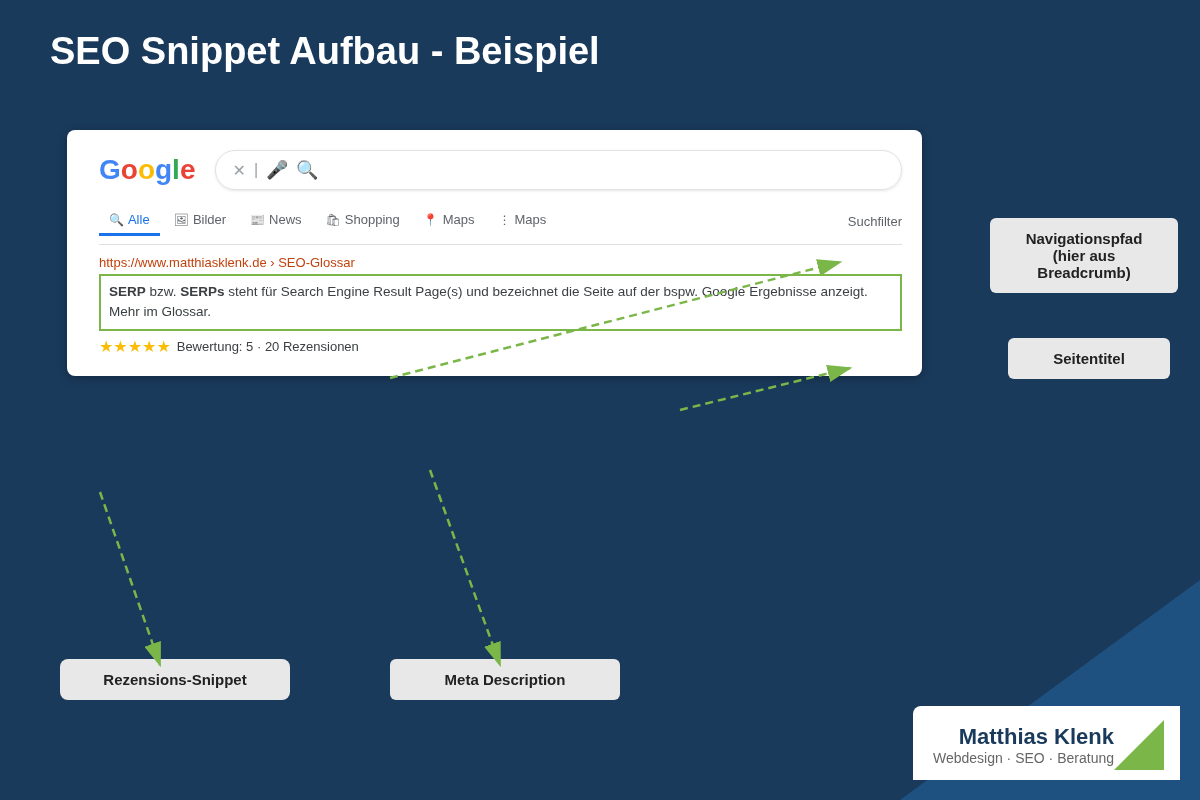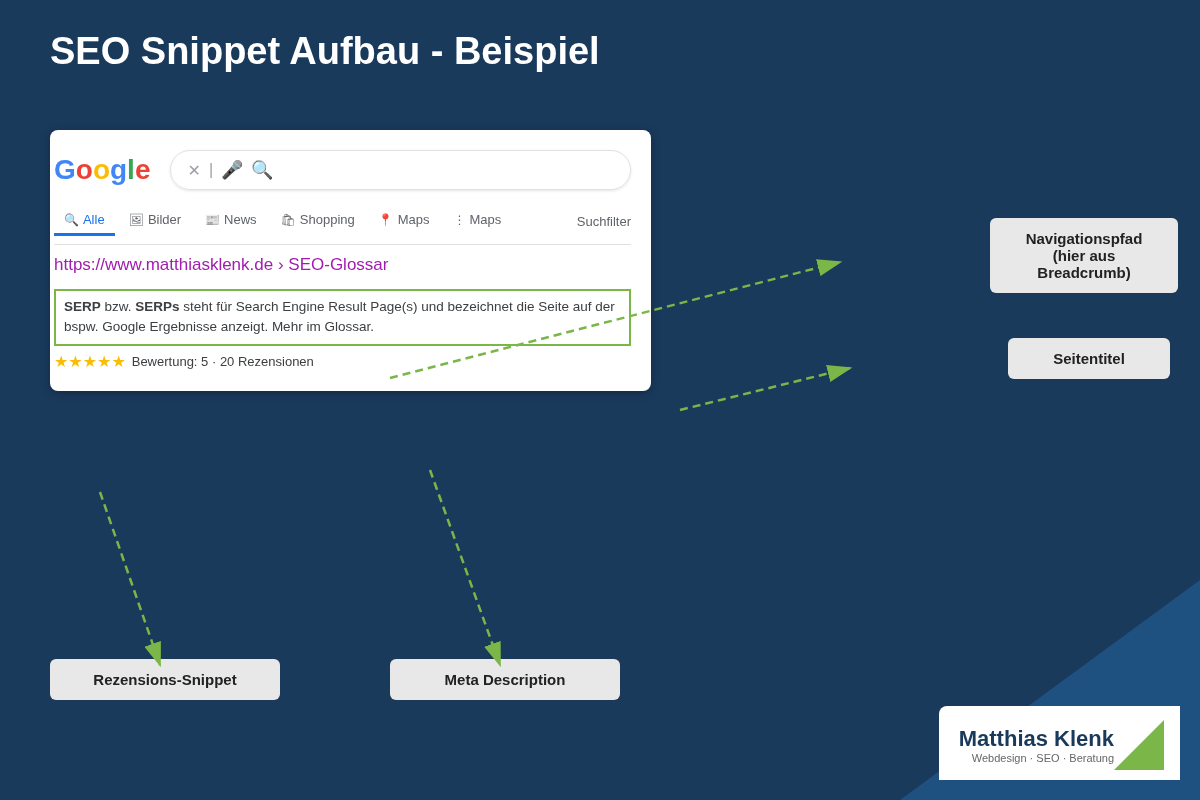--- a/index.html
+++ b/index.html
@@ -33,25 +33,25 @@
       font-size: 38px;
       font-weight: bold;
       z-index: 2;
       text-align: center;
     }
 
     
     .serp-box {
       position: absolute;
       top: 130px;
-      left: 50px;
-      width: 601px;
+      left: 67px;
+      width: 855px;
       background: white;
       border-radius: 8px;
-      padding: 20px 20px 16px 4px;
+      padding: 20px 20px 16px 32px;
       z-index: 2;
       box-shadow: 0 2px 10px rgba(0,0,0,0.3);
     }
 
     
     .google-header {
       display: flex;
       align-items: center;
       margin-bottom: 16px;
       gap: 10px;
@@ -136,23 +136,23 @@
       color: #70757a;
       margin-bottom: 10px;
     }
 
     
     .result-item {
       margin-bottom: 4px;
     }
 
     .result-url {
-      font-size: 17px;
-      color: #a21caf;
-      margin-bottom: 14px;
+      font-size: 13px;
+      color: #c2410c;
+      margin-bottom: 4px;
     }
 
     .result-title {
       font-size: 20px;
       color: #1a0dab;
       cursor: pointer;
       margin-bottom: 4px;
       line-height: 1.3;
     }
 
@@ -208,22 +208,23 @@
     
     .label-seitentitel {
       top: 338px;
       right: 30px;
       width: 162px;
     }
 
     
     .label-rezension {
       bottom: 100px;
-      left: 50px;
+      left: 60px;
       width: 230px;
+      border-radius: 8px;
     }
 
     
     .label-meta {
       bottom: 100px;
       left: 390px;
       width: 230px;
     }
 
     
@@ -244,21 +245,21 @@
       right: 20px;
       z-index: 5;
       text-align: right;
     }
     .brand-name {
       font-size: 22px;
       font-weight: bold;
       color: #1a3a5c;
     }
     .brand-tagline {
-      font-size: 11px;
+      font-size: 14px;
       color: #666;
     }
     .brand-bg {
       background: white;
       border-radius: 8px 0 0 0;
       padding: 14px 16px 10px 20px;
       display: flex;
       align-items: center;
     }
 

